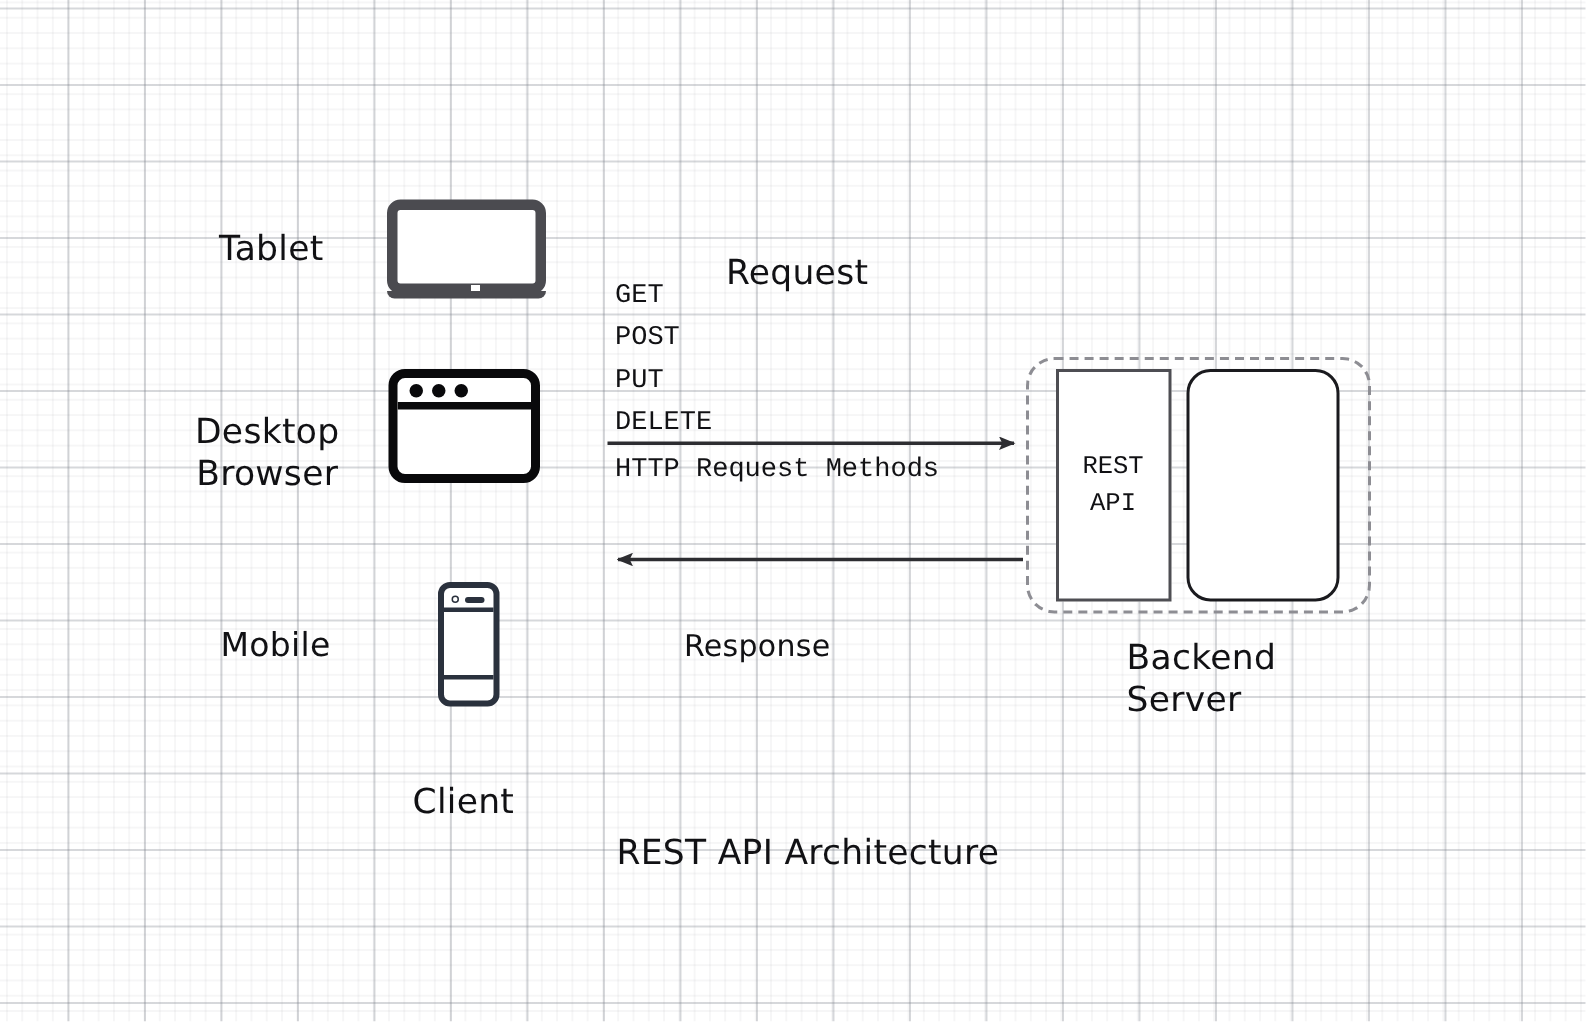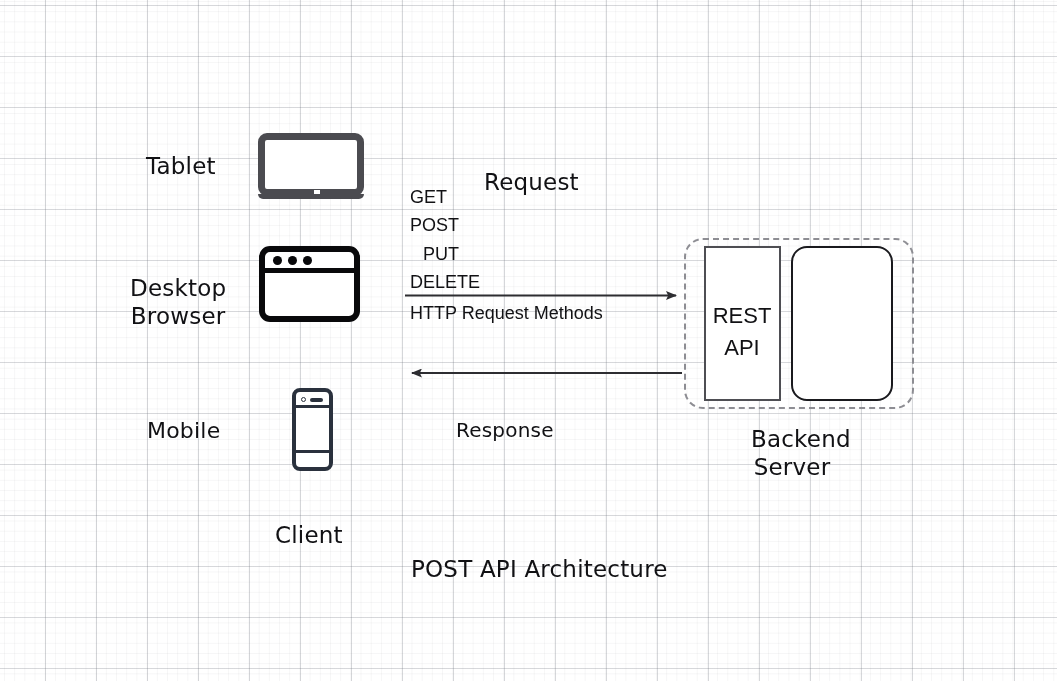--- a/index.html
+++ b/index.html
@@ -38,53 +38,53 @@
   .hand {
     position: absolute;
     font-family: "DejaVu Sans", sans-serif;
     color: #111114;
     white-space: pre;
     line-height: 1.22;
     letter-spacing: 0.2px;
   }
   .mono {
     position: absolute;
-    font-family: Liberation Sans, sans-serif;
+    font-family: Liberation Mono, monospace;
     color: #111114;
     white-space: pre;
     line-height: 1.0;
     letter-spacing: 0px;
   }
   .plain {
     position: absolute;
     font-family: "Liberation Sans", sans-serif;
     color: #111114;
     white-space: pre;
   }
 
   #lbl-tablet      { left: 146px; top: 152px; font-size: 23px; }
   #lbl-desktop     { left: 130px; top: 274px; font-size: 23px; text-align: center; }
   #lbl-mobile      { left: 147px; top: 418px; font-size: 22px; }
   #lbl-client      { left: 275px; top: 521px; font-size: 23px; }
   #lbl-request     { left: 484px; top: 168px; font-size: 23px; }
   #lbl-response    { left: 456px; top: 418px; font-size: 20px; }
-  #lbl-backend     { left: 751px; top: 425px; font-size: 23px; text-align: center; width: 82px; }
+  #lbl-backend     { left: 751px; top: 425px; font-size: 23px; width: 82px; }
   #lbl-title       { left: 411px; top: 555px; font-size: 23px; }
   #lbl-brand       { left: 676px; top: 610px; font-size: 22px; }
 
   .method { font-size: 18px; }
   #m-get    { left: 410px; top: 188px; }
   #m-post   { left: 410px; top: 216px; }
-  #m-put    { left: 410px; top: 245px; margin-left: 13px; }
+  #m-put    { left: 410px; top: 245px; }
   #m-delete { left: 410px; top: 273px; }
   #m-http   { left: 410px; top: 304px; font-size: 18px; }
 
   #restapi-text {
     left: 704px; top: 300px; width: 76px;
-    font-size: 22px; text-align: center; line-height: 1.45;
+    font-size: 17px; text-align: center; line-height: 1.45;
   }
 
   
   #tablet-icon {
     position: absolute;
     left: 258px; top: 133px;
     width: 106px; height: 63px;
     border: 7px solid #4b4b50;
     border-radius: 9px;
     background: #ffffff;
@@ -268,16 +268,16 @@
   </svg>
 
   <div id="server-group"></div>
   <div id="server-rack-a"></div>
   <div id="server-rack-b"></div>
   <div class="mono" id="restapi-text">REST
 API</div>
   <div class="hand" id="lbl-backend">Backend
 Server</div>
 
-  <div class="hand" id="lbl-title">POST API Architecture</div>
+  <div class="hand" id="lbl-title">REST API Architecture</div>
 
 
 </div>
 
 </body></html>

